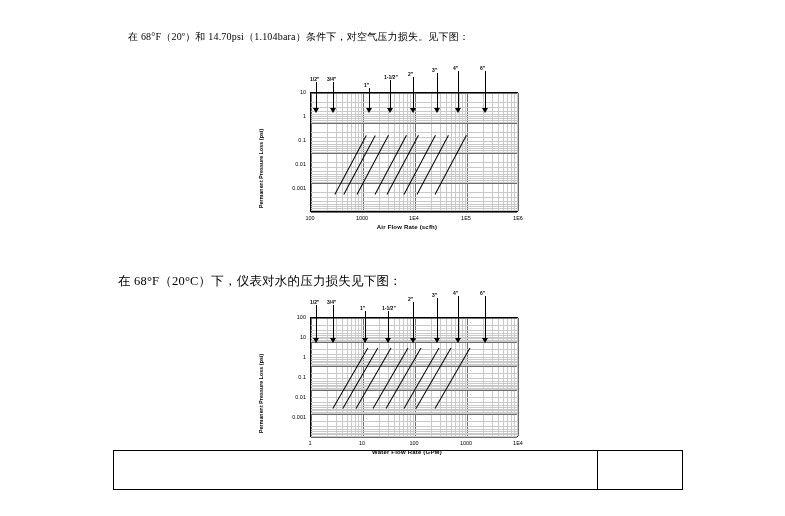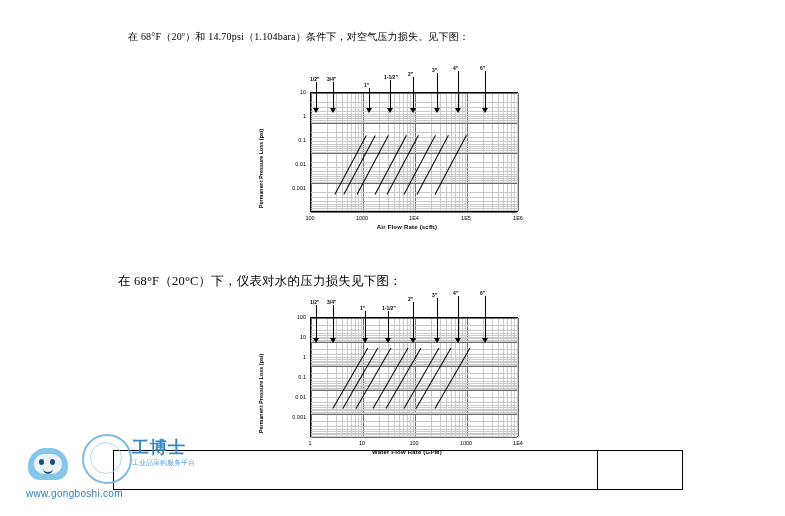--- a/index.html
+++ b/index.html
@@ -562,27 +562,14 @@
     <div class="arrow" style="left:178px; top:53px;"></div>
     <div class="arrow" style="left:202px; top:53px;"></div>
     <div class="arrow" style="left:223px; top:53px;"></div>
     <div class="arrow" style="left:250px; top:53px;"></div>
   </div>
 
   <div class="footer-table">
     <div class="footer-cell-mid"></div>
   </div>
 
-  <div class="wm">
-    <div class="wm-mascot">
-      <div class="wm-body"></div>
-      <div class="wm-face"></div>
-      <div class="wm-eye l"></div>
-      <div class="wm-eye r"></div>
-      <div class="wm-mouth"></div>
-    </div>
-    <div class="wm-circle"></div>
-    <div class="wm-cn">工博士</div>
-    <div class="wm-sub">工业品采购服务平台</div>
-    <div class="wm-url">www.gongboshi.com</div>
-  </div>
 
 </div>
 
 </body></html>

